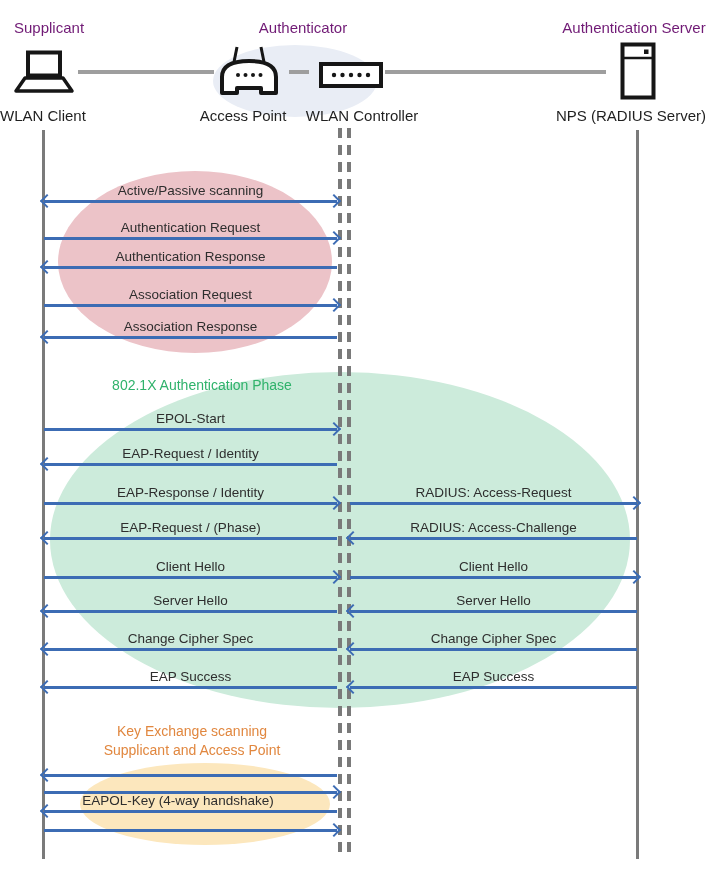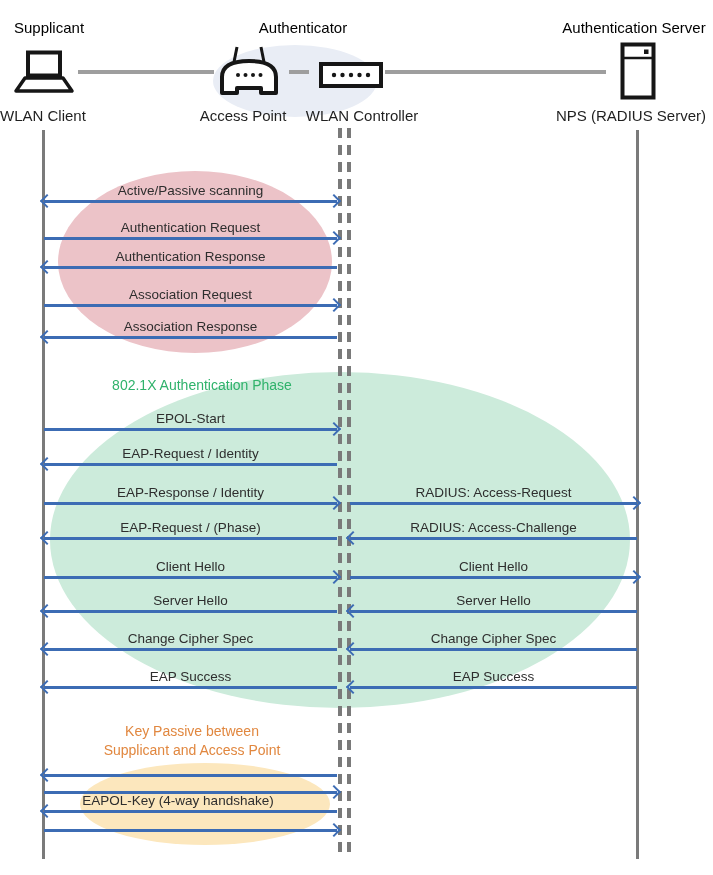--- a/index.html
+++ b/index.html
@@ -3,21 +3,21 @@
 <meta charset="utf-8">
 <style>
   html,body{margin:0;padding:0;background:#fff;}
   .stage{
     position:relative;width:713px;height:875px;background:#fff;overflow:hidden;
     font-family:"Liberation Sans","DejaVu Sans",sans-serif;
     --arrow:#3C6CB4;
   }
   .abs{position:absolute;}
   .centered{transform:translateX(-50%);}
-  .role{position:absolute;top:19px;font-size:15px;color:#000000;white-space:nowrap;}
+  .role{position:absolute;top:19px;font-size:15px;color:#701a75;white-space:nowrap;}
   .node-label{position:absolute;top:107px;font-size:15px;color:#1f1f1f;white-space:nowrap;}
   .ellipse{position:absolute;border-radius:50%;}
   .hline{position:absolute;top:70px;height:4px;background:#9E9E9E;}
   .lifeline{position:absolute;top:130px;height:729px;width:3px;background:#7A7A7A;}
   .dashline{position:absolute;top:128px;height:724px;width:4px;
     background:repeating-linear-gradient(180deg,#7A7A7A 0 10px,transparent 10px 17px);}
   .ptitle{position:absolute;font-size:14px;white-space:nowrap;}
   .icon{position:absolute;}
   .msg-line{position:absolute;height:2.5px;background:var(--arrow);}
   .msg-label{position:absolute;transform:translateX(-50%);font-size:13.5px;line-height:15px;
@@ -79,21 +79,21 @@
   <div class="node-label centered" style="left:243px;">Access Point</div>
   <div class="node-label centered" style="left:362px;">WLAN Controller</div>
   <div class="node-label centered" style="left:631px;">NPS (RADIUS Server)</div>
 
   <div class="lifeline" style="left:42px;"></div>
   <div class="dashline" style="left:338px;"></div>
   <div class="dashline" style="left:347px;"></div>
   <div class="lifeline" style="left:636px;"></div>
 
   <div class="ptitle centered" style="left: 202px; top: 377px; color: rgb(47, 178, 107);">802.1X Authentication Phase</div>
-  <div class="ptitle centered" style="left: 192px; top: 723px; color: rgb(225, 135, 63);">Key Passive between</div>
+  <div class="ptitle centered" style="left: 192px; top: 723px; color: rgb(225, 135, 63);">Key Exchange scanning</div>
   <div class="ptitle centered" style="left: 192px; top: 742px; color: rgb(225, 135, 63);">Supplicant and Access Point</div>
 
   <div class="abs" style="left:0;top:0;">
       <div class="msg-line" style="left: 44px; width: 293px; top: 200px;">
         <i class="chev left"></i>
         <i class="chev right"></i>
       </div>
       <div class="msg-label" style="left: 190.5px; top: 183px;">Active/Passive scanning</div>
       <div class="msg-line" style="left: 44px; width: 293px; top: 237px;">
         <i class="chev right"></i>

